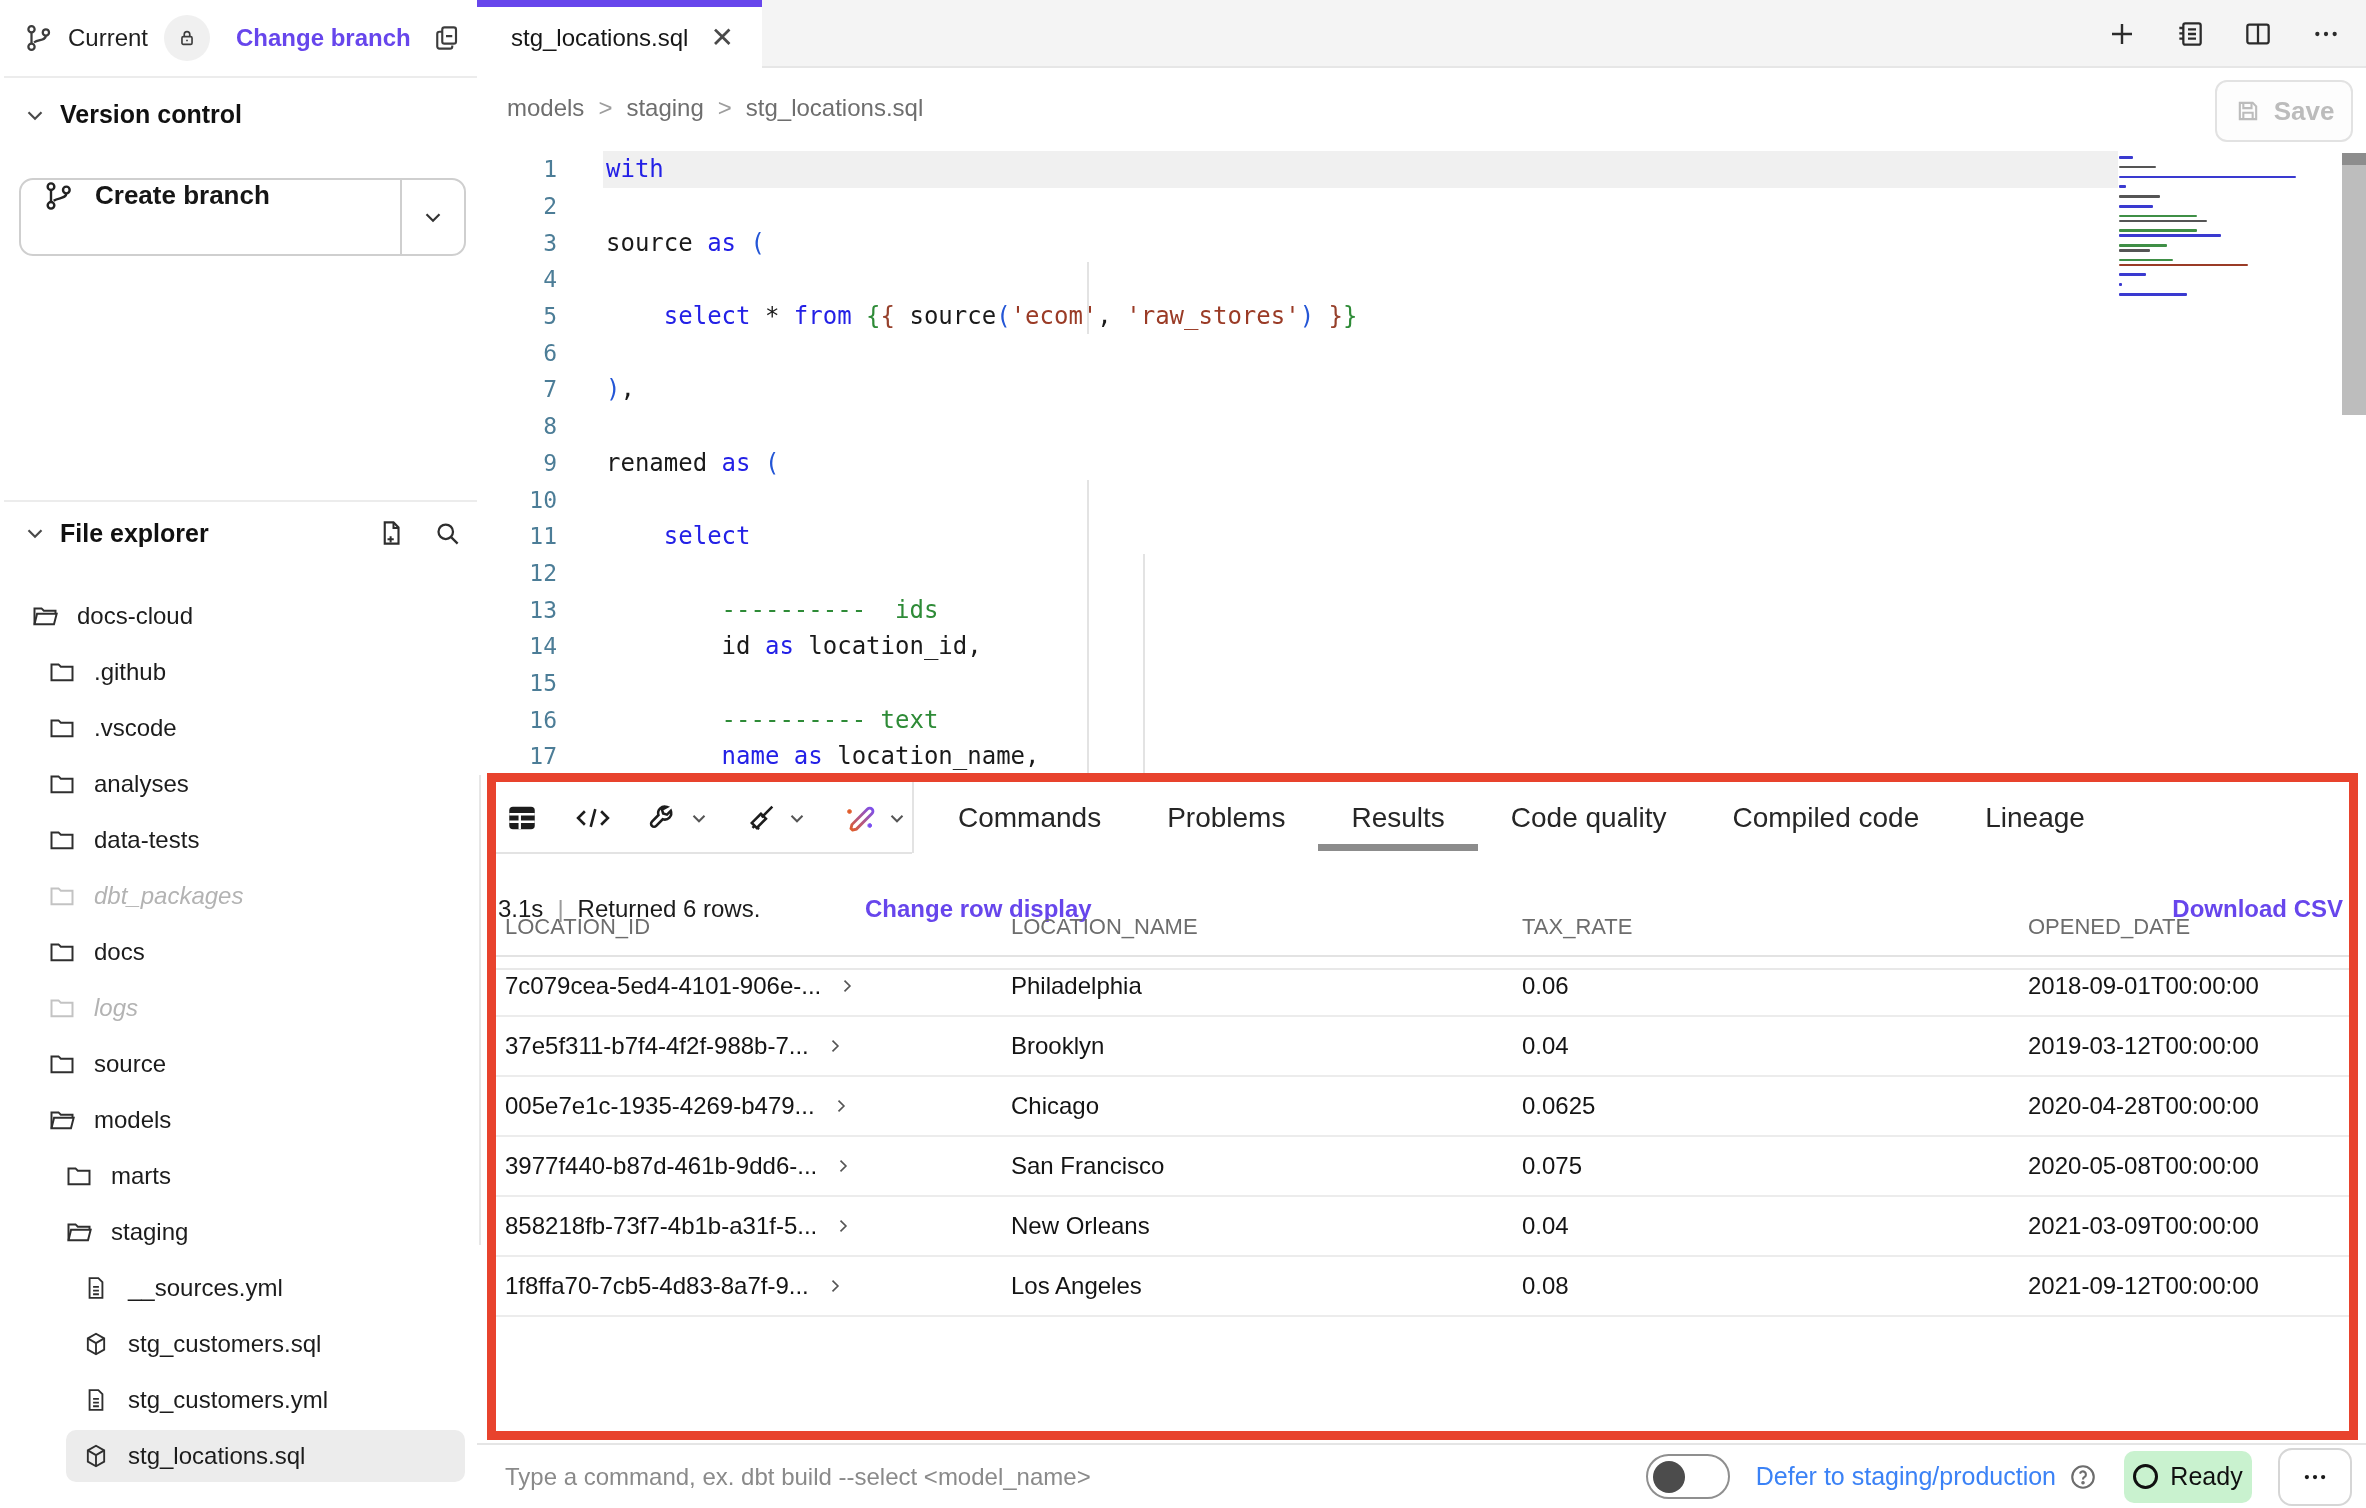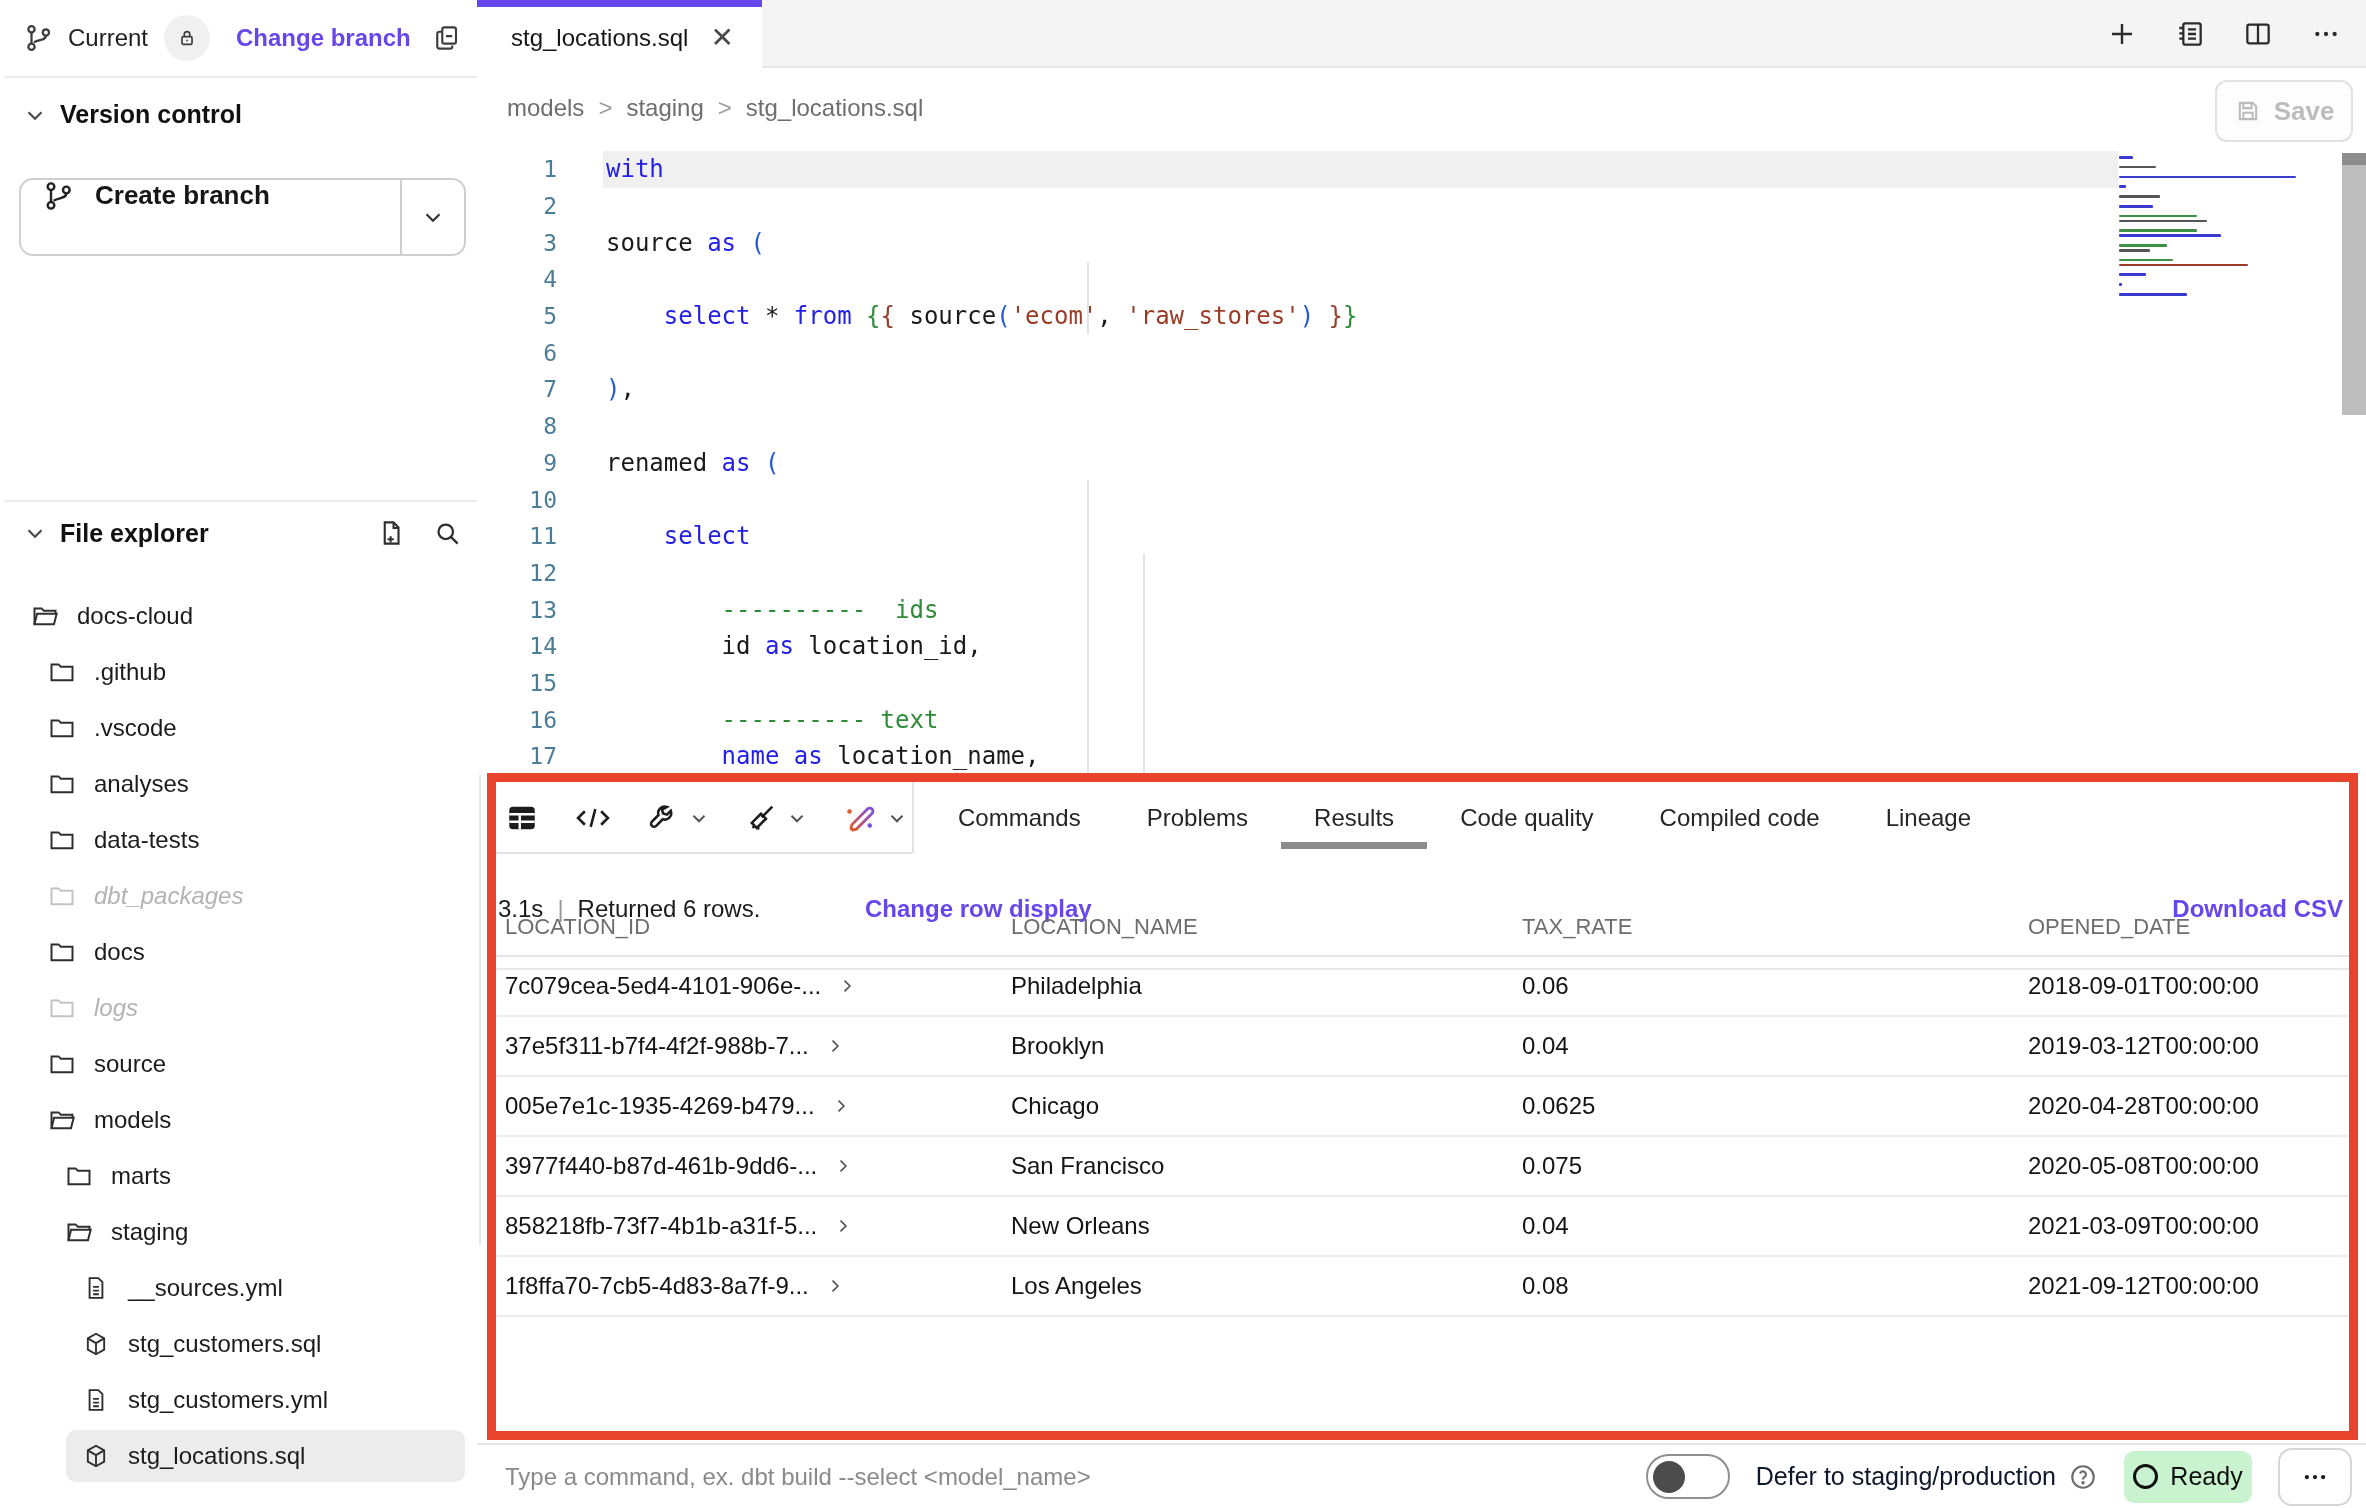--- a/index.html
+++ b/index.html
@@ -69,21 +69,21 @@
   #ed-scrollbar .cap { width:100%; height:12px; background:#8d8d8d; }
 
   
   #panel { position:absolute; left:487px; top:773px; width:1871px; height:667px; border:9px solid #e8432d; background:#fff; }
   #ptoolbar { position:absolute; left:0; top:0; width:100%; height:71px; }
   #pt-icons { position:absolute; left:8px; top:0; height:71px; display:flex; align-items:center; gap:34px; color:#1d1d1d; }
   .ptb { display:flex; align-items:center; gap:8px; cursor:pointer; }
   #pt-vdiv { position:absolute; left:416px; top:0; width:2px; height:71px; background:#e3e3e3; }
   #pt-hdiv { position:absolute; left:0; top:70px; width:416px; height:2px; background:#e3e3e3; }
   #ptabs { position:absolute; left:462px; top:0; height:71px; display:flex; align-items:center; gap:66px; }
-  .ptab { font-size:24px; color:#262626; cursor:pointer; position:relative; }
+  .ptab { font-size:28px; color:#262626; cursor:pointer; position:relative; }
   .ptab.active::after { content:""; position:absolute; left:-33px; right:-33px; bottom:-17px; height:7px; background:#8c8c8c; }
   #meta-row { position:absolute; left:0; top:71px; width:100%; height:117px; }
   #run-stats { position:absolute; left:2px; top:42px; font-size:24px; color:#1b1b1b; display:flex; gap:14px; align-items:center; }
   #run-stats .bar { color:#9a9a9a; }
   #change-rows { position:absolute; left:369px; top:42px; font-size:24px; font-weight:600; color:#6746ec; cursor:pointer; }
   #download-csv { position:absolute; right:6px; top:42px; font-size:24px; font-weight:600; color:#6746ec; cursor:pointer; }
   #meta-div { position:absolute; left:0; top:115px; width:100%; height:2px; background:#e8e8e8; }
 
   #rtable { position:absolute; left:0; top:117px; width:100%; }
   .trow { display:grid; grid-template-columns:470px 475px 470px 1fr; align-items:center; padding-left:9px; border-bottom:2px solid #ececec;gap:36px; }
@@ -92,21 +92,21 @@
   .idcell { display:flex; align-items:center; gap:16px;text-align:center; }
   .idcell .rchev { color:#555; cursor:pointer; display:flex; }
 
   
   #bottombar { position:absolute; left:477px; top:1443px; width:1889px; height:65px; background:#fff; border-top:2px solid #e5e5e5; display:flex; align-items:center; }
   #cmd-input { margin-left:28px; width:1050px; border:none; outline:none; font-size:24px; color:#333; font-family:"Liberation Sans",sans-serif; background:transparent; }
   #cmd-input::placeholder { color:#8a8a8a; }
   #defer-group { margin-left:auto; display:flex; align-items:center; }
   #toggle { width:84px; height:45px; border:2.5px solid #8f8f8f; border-radius:23px; background:#fff; position:relative; cursor:pointer; }
   #toggle .knob { position:absolute; left:5px; top:4.5px; width:32px; height:32px; border-radius:50%; background:#4c4c4c; }
-  #defer-label { margin-left:26px; font-size:25px; color:#0f172a; }
+  #defer-label { margin-left:26px; font-size:25px; color:#3b82f6; }
   #help-icon { margin-left:12px; color:#6d6d6d; cursor:pointer; }
   #ready-btn { margin-left:26px; width:128px; height:52px; background:#c9f2cf; border-radius:10px; display:flex; align-items:center; justify-content:center; gap:12px; font-size:25px; font-weight:500; color:#101010; cursor:pointer; }
   #ready-btn .ring { width:25px; height:25px; border:3px solid #101010; border-radius:50%; }
   #more-btn { margin-left:26px; margin-right:14px; width:74px; height:58px; border:2px solid #d6d6d6; border-radius:14px; display:flex; align-items:center; justify-content:center; color:#1a1a1a; cursor:pointer; }
 </style>
 </head>
 <body>
 
 <div id="sidebar">
   <div id="sb-header">

